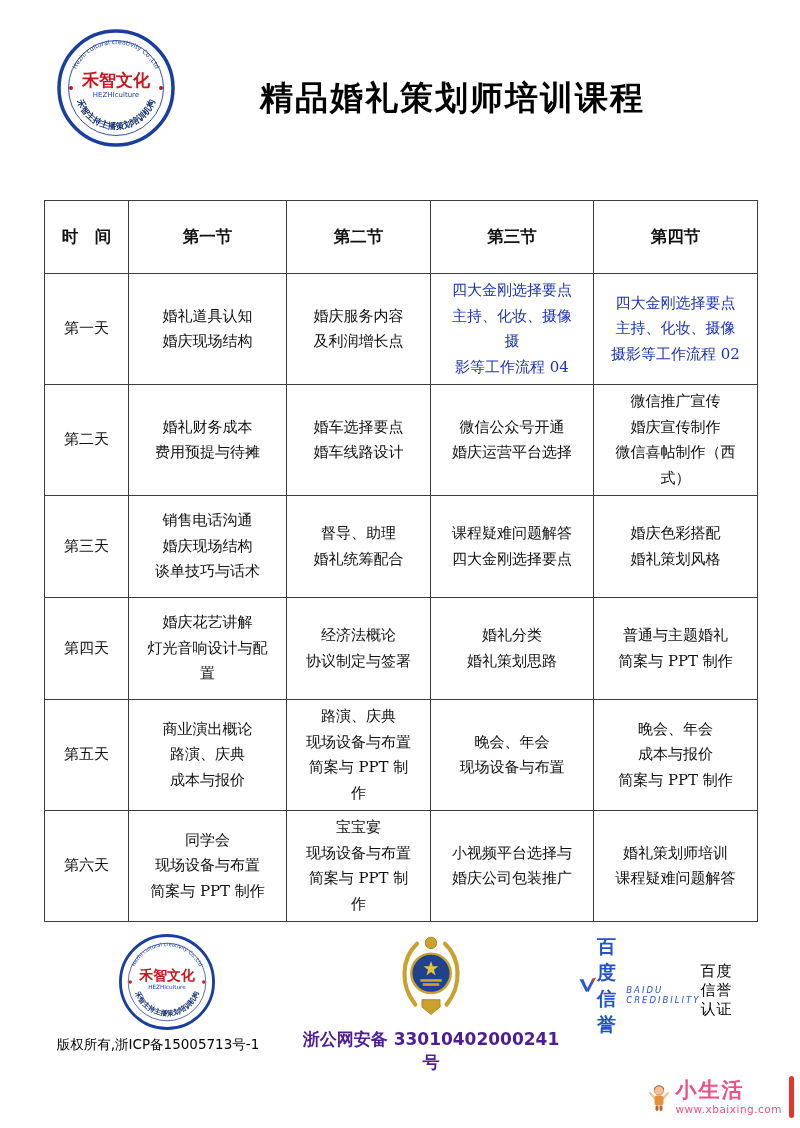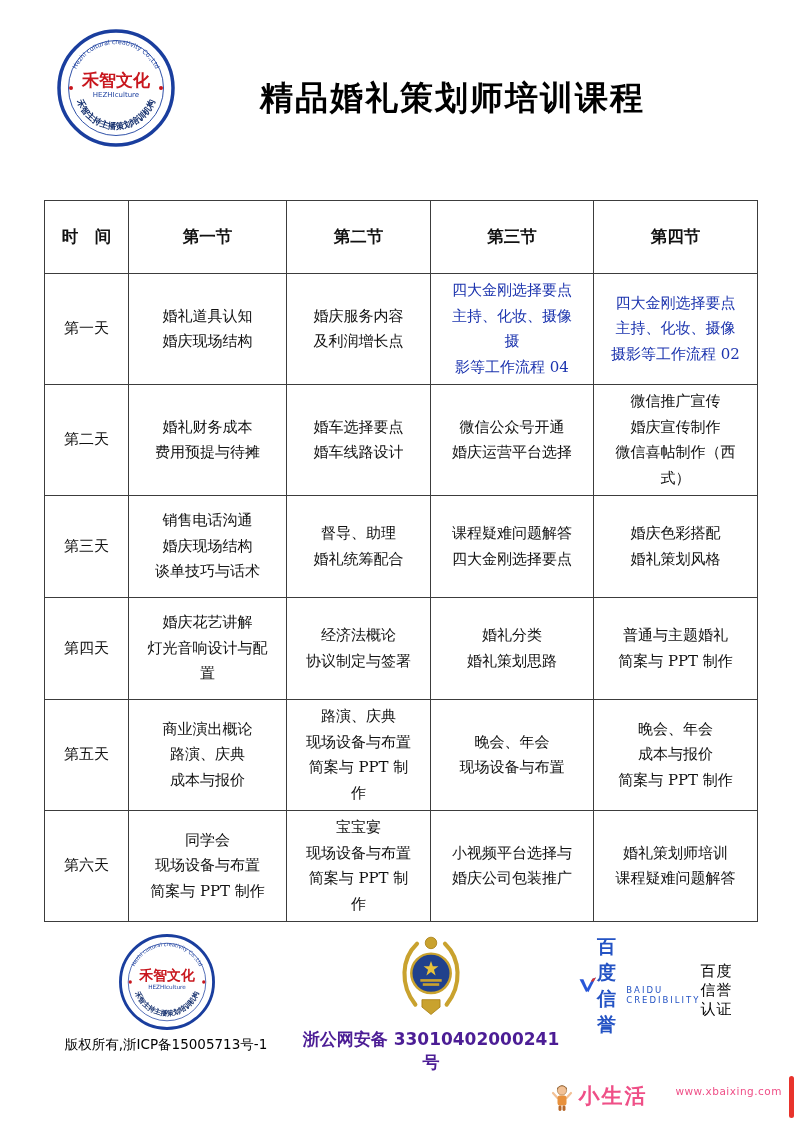--- a/index.html
+++ b/index.html
@@ -24,47 +24,47 @@
     border:1px solid #3c3c3c;text-align:center;vertical-align:middle;
     font-size:15px;line-height:1.7;padding:4px 15px;font-weight:400;
   }
   table.schedule thead th{height:64px;font-size:16.5px;font-weight:700;}
   table.schedule tbody tr td{height:93px;}
   table.schedule tbody tr:first-child td{height:99px;}
   table.schedule tbody tr:last-child td{height:99px;}
   td.day-cell{font-size:15.5px;}
   
   .copyright{
-    position:absolute;left:48px;top:1036px;width:236px;text-align:center;
+    position:absolute;left:40px;top:1036px;width:236px;text-align:center;
     font-size:13.5px;color:#000;font-family:"DejaVu Sans","Liberation Sans",sans-serif;
   }
   .police-badge{position:absolute;left:394px;top:930px;width:74px;height:90px;}
   .police-text{
     position:absolute;left:300px;top:1028px;width:262px;text-align:center;
     font-size:17px;font-weight:700;color:#4c1d95;
     font-family:"DejaVu Sans","Liberation Sans",sans-serif;
   }
   .baidu-block{
     position:absolute;left:578px;top:934px;width:156px;
     display:flex;flex-direction:row;align-items:center;
     font-family:"DejaVu Sans","Liberation Sans",sans-serif;
   }
   .baidu-logo{width:54px;height:52px;margin-bottom:4px;}
   .baidu-name{font-size:19px;font-weight:700;color:#2453c4;letter-spacing:2px;}
-  .baidu-en{font-size:8.5px;color:#2453c4;letter-spacing:2px;margin-top:18px;}
+  .baidu-en{font-size:8.5px;color:#2453c4;letter-spacing:2px;margin-top:18px;font-style:italic;}
   .baidu-cert{font-size:15px;color:#000;margin-top:8px;letter-spacing:1px;}
   
   .watermark{
     position:absolute;right:6px;top:1076px;display:flex;align-items:center;gap:4px;
     font-family:"DejaVu Sans","Liberation Sans",sans-serif;
   }
   .wm-icon{width:24px;height:32px;}
-  .wm-texts{display:flex;flex-direction:row;align-items:flex-start;text-align:center;}
+  .wm-texts{display:flex;flex-direction:column;align-items:flex-start;text-align:center;}
   .wm-name{font-size:21px;font-weight:700;color:#ef4f87;letter-spacing:2px;line-height:1.1;}
-  .wm-url{font-size:10.5px;color:#ef4f87;letter-spacing:0.5px;margin-left:28px;}
+  .wm-url{font-size:10.5px;color:#ef4f87;letter-spacing:0.5px;}
   .wm-bar{width:5px;height:42px;background:#e8332c;border-radius:3px;margin-left:3px;}
 </style>
 </head>
 <body>
 
 <div class="page">
 
   <svg class="header-logo" viewBox="0 0 120 120">
     <defs>
       <path id="arcTopH" d="M 16,60 A 44,44 0 0 1 104,60"></path>

